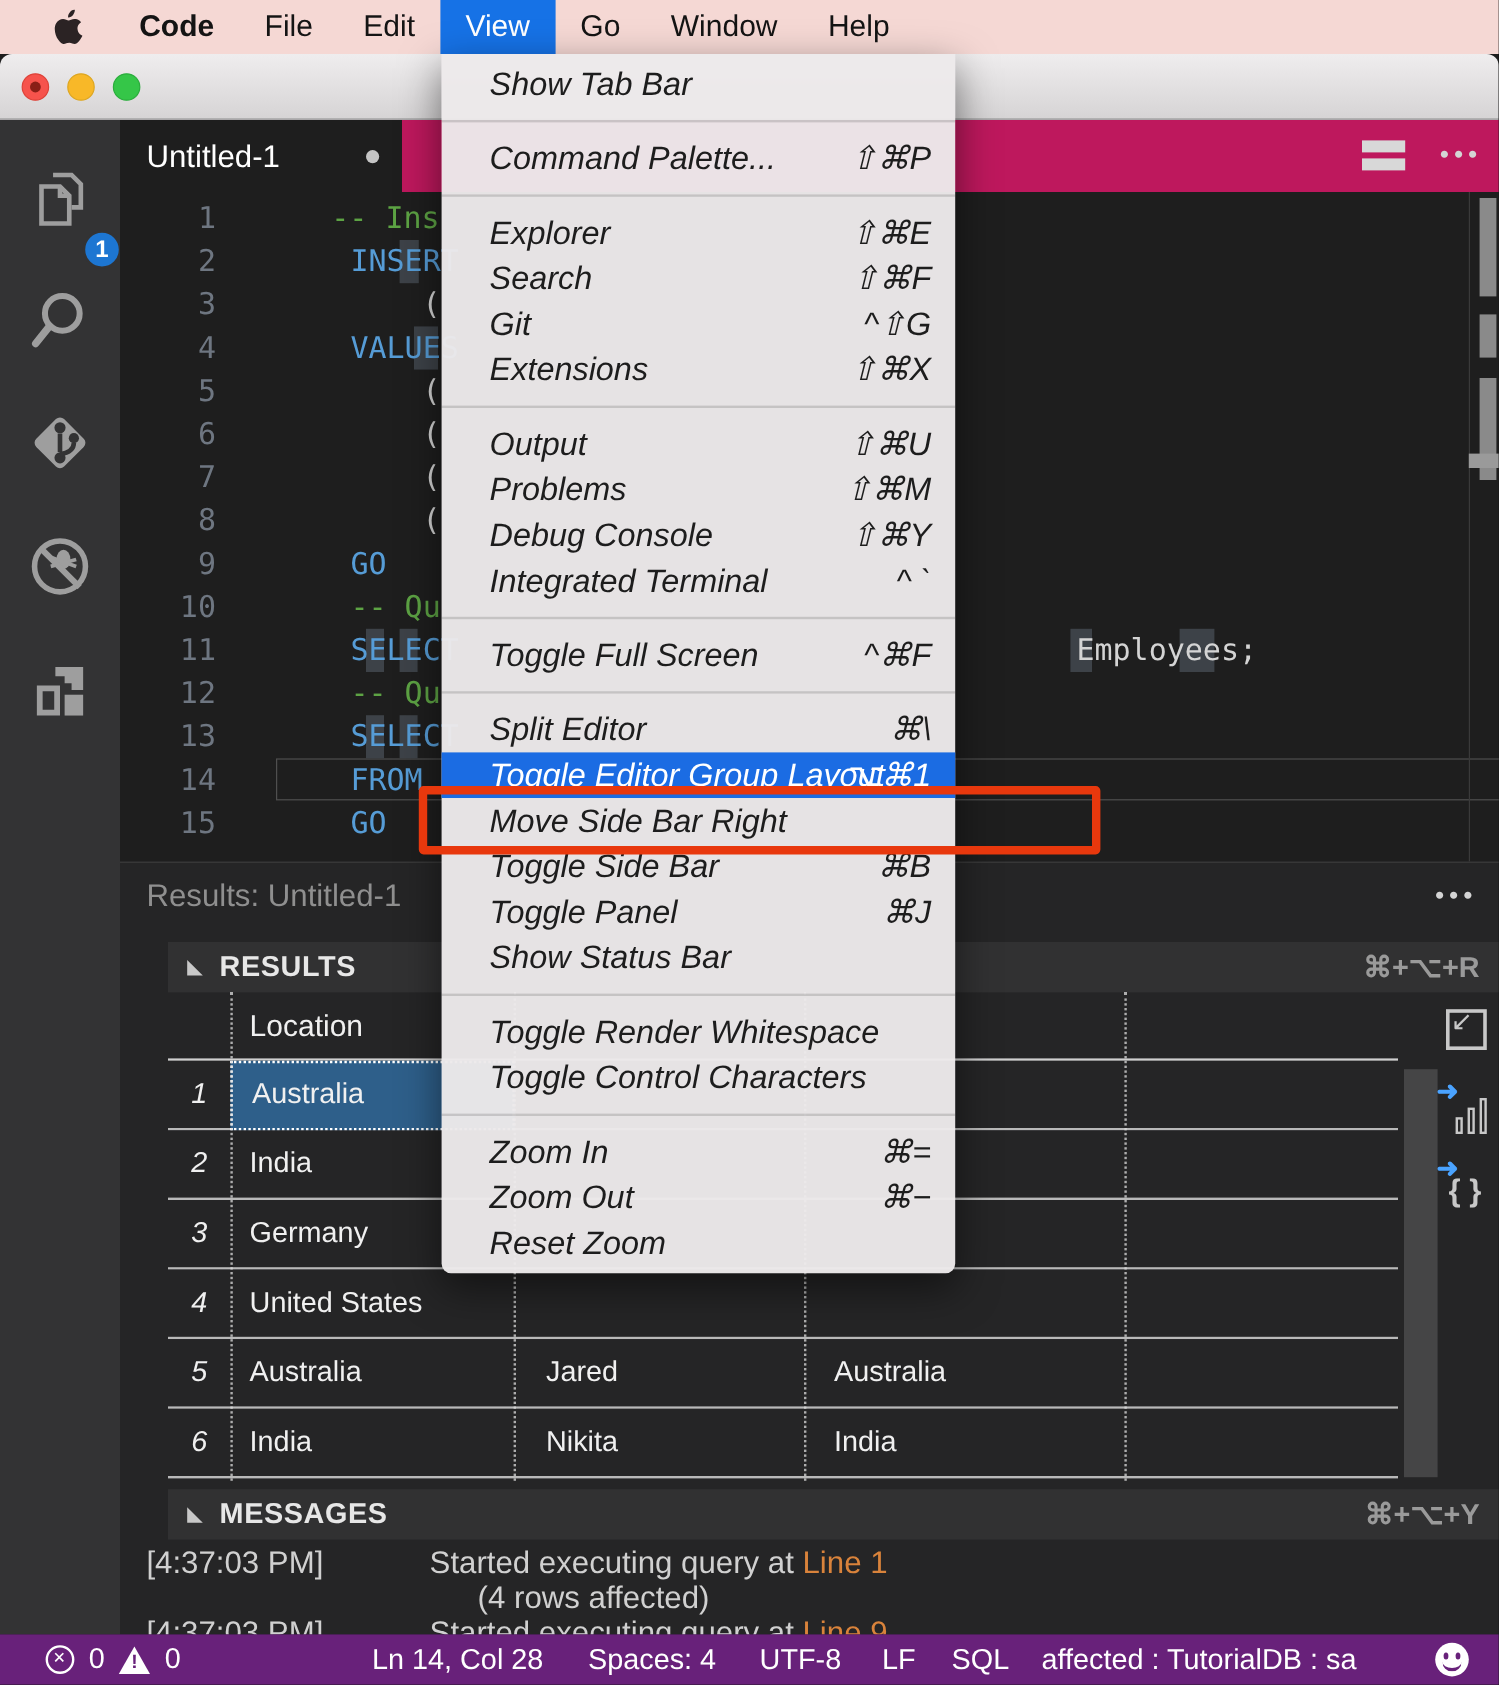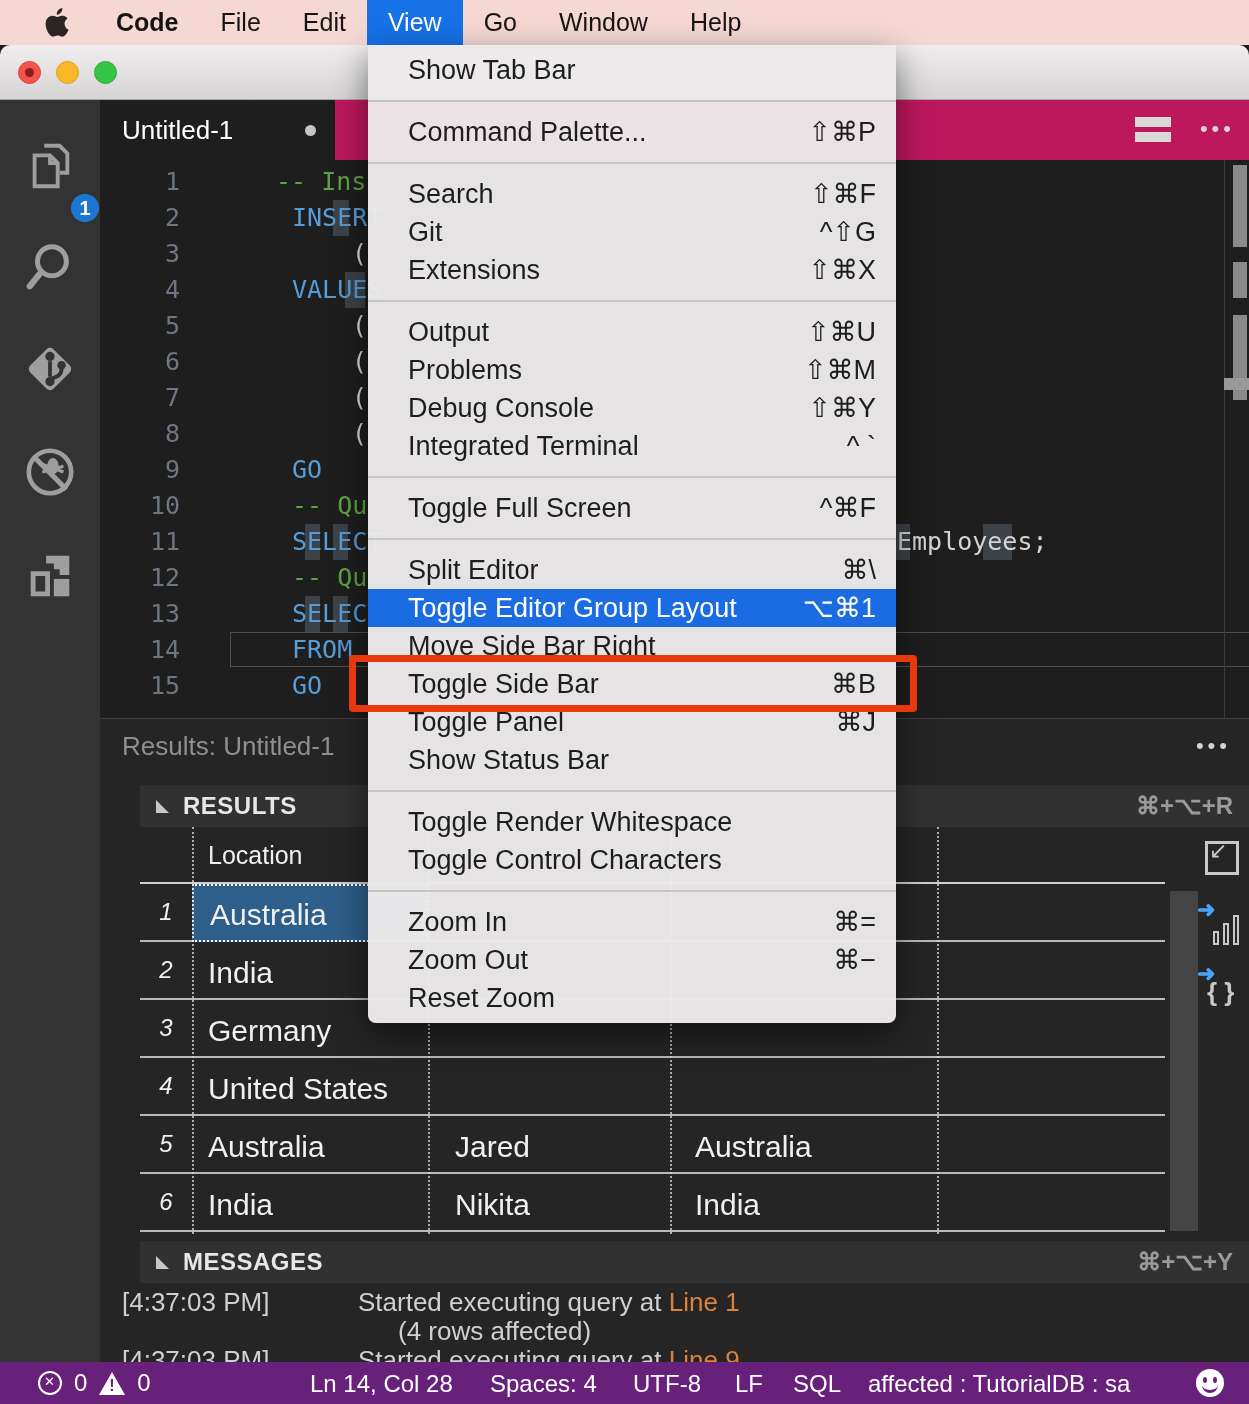--- a/index.html
+++ b/index.html
@@ -67,21 +67,21 @@
   .sec-results { top:66px; } .sec-messages { top:522px; }
   .tri { width:0; height:0; border-left:13px solid #c8c8c8; border-top:13px solid transparent; margin-right:14px; }
   .sec-label { color:#e7e7e7; font-size:24px; font-weight:bold; letter-spacing:0.5px; }
   .sec-short { margin-left:auto; color:#9a9a9a; font-size:24px; font-weight:bold; }
 
   .rtable { position:absolute; left:40px; top:108px; width:1025px; }
   .thead { position:relative; height:57px; border-bottom:2px solid #cfcfcf; }
   .thead .hloc { position:absolute; left:68px; top:14px; font-size:25px; color:#f0f0f0; }
   .trow { position:relative; height:58px; border-bottom:2px solid #b9b9b9; background:#252526; }
   .rnum { position:absolute; left:0; top:14px; width:52px; text-align:center; font-size:24px; font-style:italic; color:#f0f0f0; }
-  .cell { position:absolute; top:14px; font-size:30px; color:#f0f0f0; white-space:pre; }
+  .cell { position:absolute; top:14px; font-size:24px; color:#f0f0f0; white-space:pre; }
   .cloc { left:68px; } .c2 { left:315px; } .c3 { left:555px; }
   .selcell { position:absolute; left:52px; top:0; width:237px; height:58px; background:#2e5f8a;
              border:2px dotted #ffffff; }
   .selcell .cell { left:16px; top:12px; }
   .vsep { position:absolute; top:0; width:0; border-left:2px dotted rgba(220,220,220,0.75); }
 
   .rscroll { position:absolute; left:1070px; top:172px; width:28px; height:340px; background:#454546; }
 
   .ric { position:absolute; left:1105px; }
   .ric-max { top:122px; width:34px; height:34px; border:3px solid #c8c8c8; }
@@ -107,23 +107,23 @@
              border-right:13px solid transparent; border-bottom:23px solid #fff; }
   .sb-warn::after { content:"!"; position:absolute; left:-3px; top:5px; font-size:16px; font-weight:bold; color:#68217a; }
   .sb-item { position:absolute; top:8px; white-space:pre; }
   .sb-smile { position:absolute; left:1196px; top:7px; width:28px; height:28px; background:#fff; border-radius:50%; }
   .sb-smile::before { content:""; position:absolute; left:7px; top:8px; width:4px; height:6px; border-radius:50%;
                       background:#68217a; box-shadow:10px 0 0 #68217a; }
   .sb-smile::after { content:""; position:absolute; left:6px; top:12px; width:16px; height:9px;
                      border-bottom:3px solid #68217a; border-radius:0 0 10px 10px; }
 
   
-  .menu { position:absolute; left:368px; top:45px; width:528px; background:rgba(236,233,234,0.97);
+  .menu { position:absolute; left:368px; top:45px; width:428px; background:rgba(236,233,234,0.97);
           border-radius:0 0 8px 8px; box-shadow:0 12px 34px rgba(0,0,0,0.5); padding:6px 0;
-          font-size:27px; color:#1d1d1d; z-index:50; }
+          font-size:27px; color:#1d1d1d; z-index:50;font-style:italic; }
   .mi { position:relative; height:38px; line-height:38px; padding-left:40px; }
   .mi .short { position:absolute; right:20px; top:0; }
   .mi.hl { background:#1b6ce3; color:#fff; }
   .msep { height:2px; background:rgba(0,0,0,0.14); margin:11px 0; }
 
   .annotation { position:absolute; left:349px; top:655px; width:568px; height:57px;
                 border:7px solid #e8380d; border-radius:4px; z-index:60; pointer-events:none; }
 
   svg .st { fill:none; stroke:#9e9e9e; stroke-width:2; }
 </style>
@@ -414,20 +414,21 @@
         <span class="sb-item" style="left: 868px;">affected : TutorialDB : sa</span>
       </div>
     <div class="sb-smile"></div>
   </div>
 
   <div class="menu" id="view-menu">
       <div class="mi"><span>Show Tab Bar</span></div>
       <div class="msep"></div>
       <div class="mi"><span>Command Palette...</span><span class="short">⇧⌘P</span></div>
       <div class="msep"></div>
+      <div class="mi"><span>Explorer</span><span class="short">⇧⌘E</span></div>
       <div class="mi"><span>Search</span><span class="short">⇧⌘F</span></div>
       <div class="mi"><span>Git</span><span class="short">^⇧G</span></div>
       <div class="mi"><span>Extensions</span><span class="short">⇧⌘X</span></div>
       <div class="msep"></div>
       <div class="mi"><span>Output</span><span class="short">⇧⌘U</span></div>
       <div class="mi"><span>Problems</span><span class="short">⇧⌘M</span></div>
       <div class="mi"><span>Debug Console</span><span class="short">⇧⌘Y</span></div>
       <div class="mi"><span>Integrated Terminal</span><span class="short">^ `</span></div>
       <div class="msep"></div>
       <div class="mi"><span>Toggle Full Screen</span><span class="short">^⌘F</span></div>

